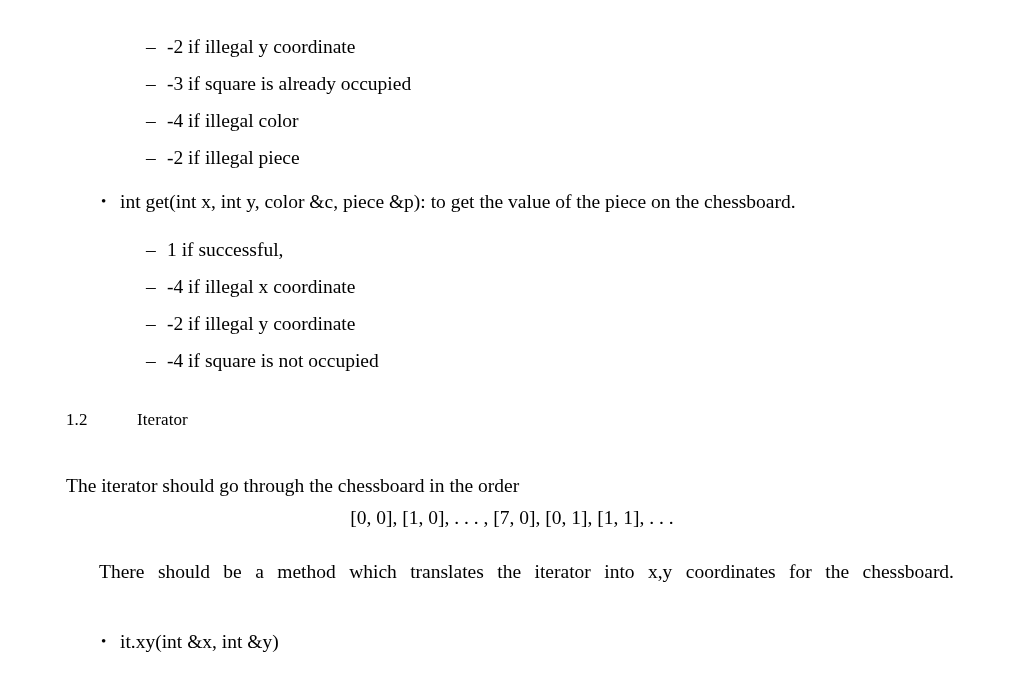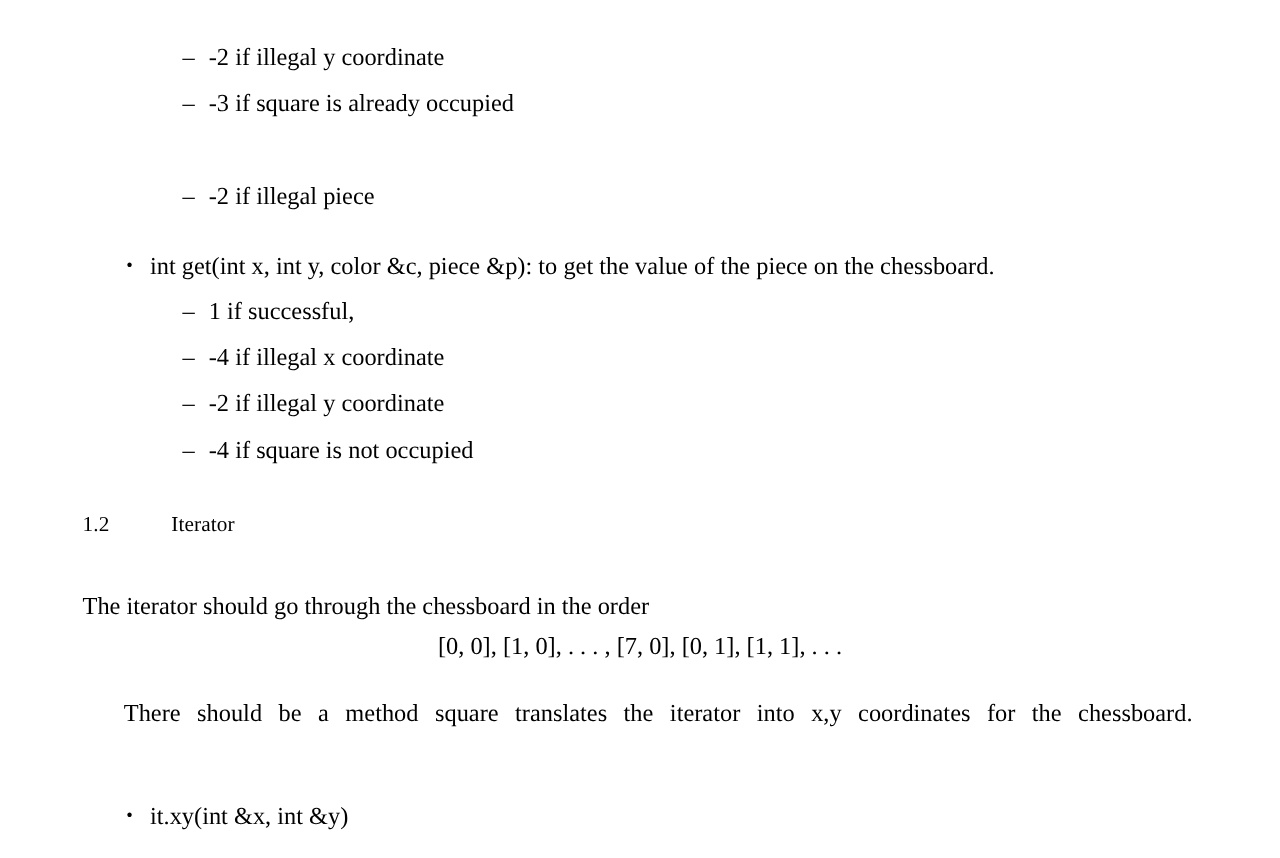--- a/index.html
+++ b/index.html
@@ -35,21 +35,20 @@
     font-size: 19.5px;
   }
 
   
   .bullet-item {
     position: absolute;
     left: 101px;
     font-size: 19.5px;
     line-height: 1.0;
     white-space: nowrap;
-    margin-top: 12px;
   }
   .bullet-item .dot {
     display: inline-block;
     width: 19px;
     font-size: 15px;
     vertical-align: 2px;
   }
 
   
   .section-heading {
@@ -109,20 +108,23 @@
 <body>
 
 <div class="page">
 
   <div class="subitem" style="top:37px">
     <span class="dash">–</span><span>-2 if illegal y coordinate</span>
   </div>
   <div class="subitem" style="top:74px">
     <span class="dash">–</span><span>-3 if square is already occupied</span>
   </div>
+  <div class="subitem" style="top:111px">
+    <span class="dash">–</span><span>-4 if illegal color</span>
+  </div>
   <div class="subitem" style="top:148px">
     <span class="dash">–</span><span>-2 if illegal piece</span>
   </div>
 
   <div class="bullet-item" style="top:192px">
     <span class="dot">•</span><span>int get(int x, int y, color &amp;c, piece &amp;p): to get the value of the piece on the chessboard.</span>
   </div>
 
   <div class="subitem" style="top:240px">
     <span class="dash">–</span><span>1 if successful,</span>
@@ -140,19 +142,19 @@
   <div class="section-heading">
     <span class="num">1.2</span><span>Iterator</span>
   </div>
 
   <div class="intro-line">The iterator should go through the chessboard in the order</div>
 
   <div class="display-math">
     <span class="mrm">[0, 0], [1, 0], . . . , [7, 0], [0, 1], [1, 1], . . .</span>
   </div>
 
-  <div class="para">There should be a method square translates the iterator into x,y coordinates for the chessboard.</div>
+  <div class="para">There should be a method which translates the iterator into x,y coordinates for the chessboard.</div>
 
   <div class="bullet-item" style="top:632px">
     <span class="dot">•</span><span>it.xy(int &amp;x, int &amp;y)</span>
   </div>
 
 </div>
 
 </body></html>

